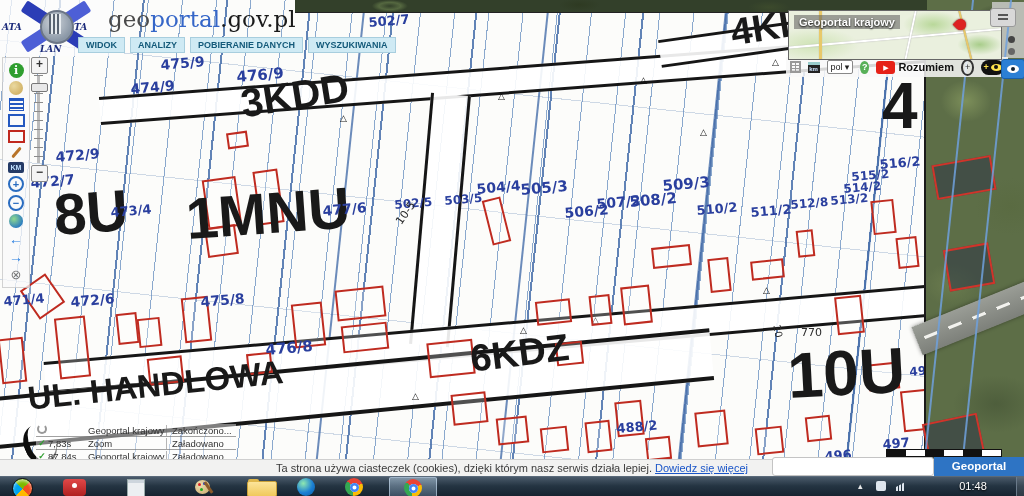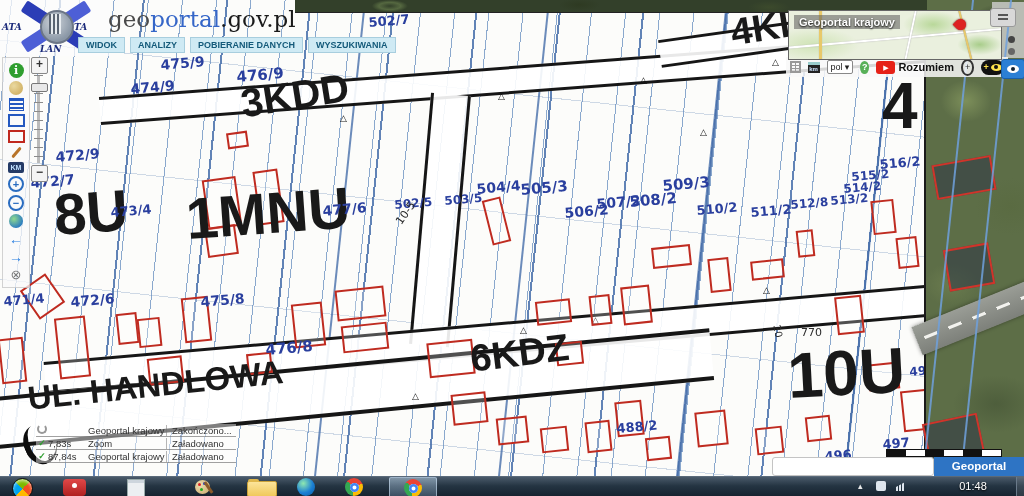--- a/index.html
+++ b/index.html
@@ -416,20 +416,21 @@
         <div class="smsg">Załadowano</div>
       </div>
       <div class="srow">
         <div class="sic check">✓</div>
         <div class="stime">87,84s</div>
         <div class="ssrc">Geoportal krajowy</div>
         <div class="smsg">Załadowano</div>
       </div>
     </div>
 
+  <div id="cookiebar"><span>Ta strona używa ciasteczek (cookies), dzięki którym nasz serwis działa lepiej. </span><span id="cookie-link">Dowiedz się więcej</span></div>
   <div id="notifbox"></div>
   <div id="rozumiem">Geoportal</div>
 
   <div id="taskbar">
     <div id="start-orb"></div>
     <div id="app-pin" class="tb-app"></div>
     <div id="app-notes" class="tb-app"></div>
     <div id="app-paint" class="tb-app">
       <div class="pal"></div>
       <div class="d1"></div>

